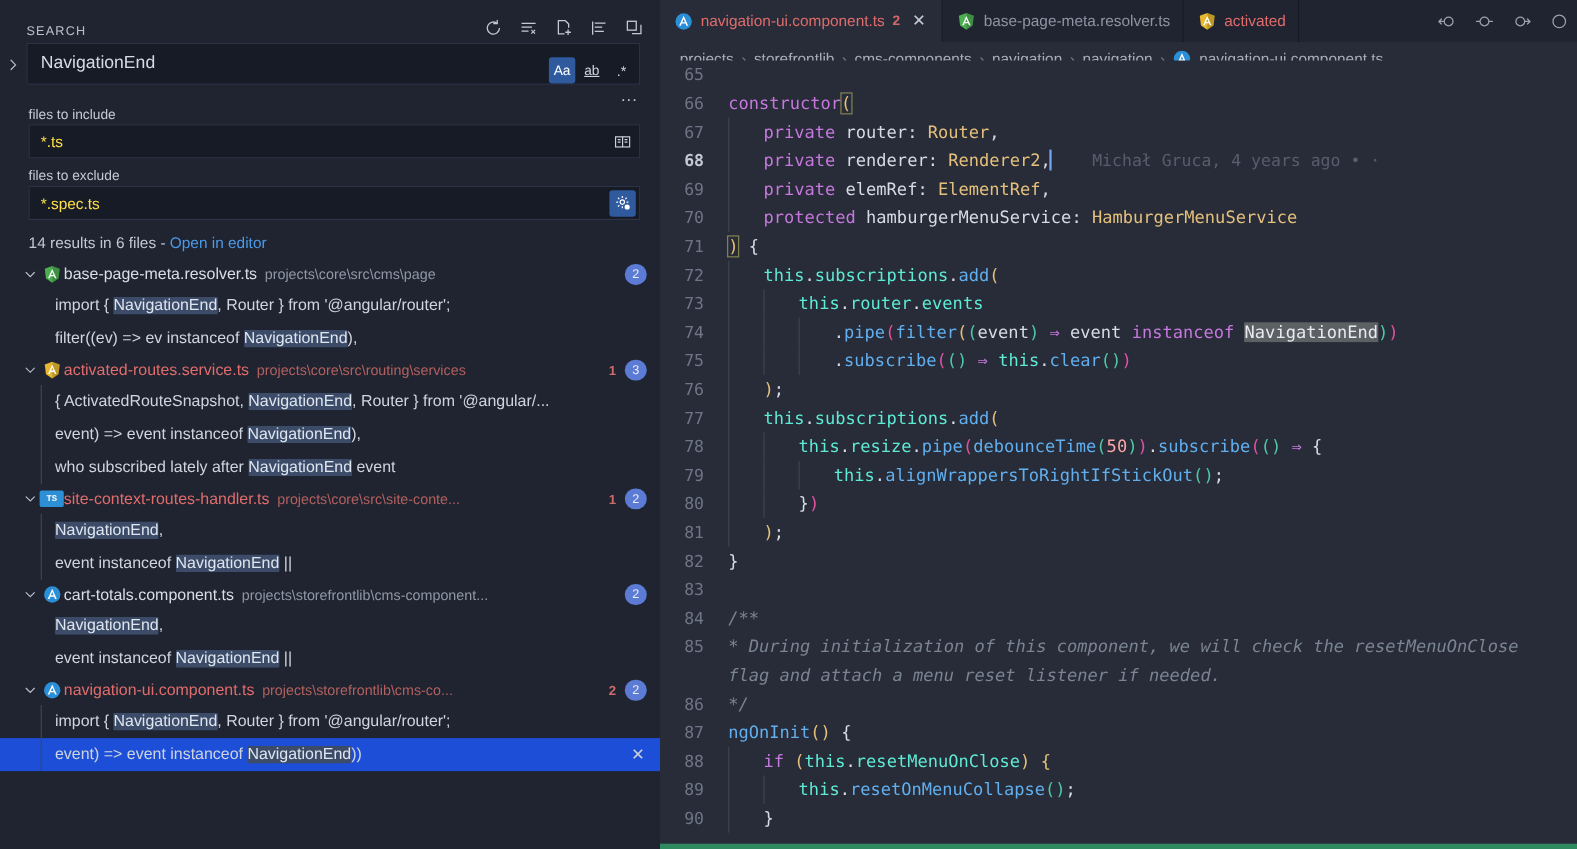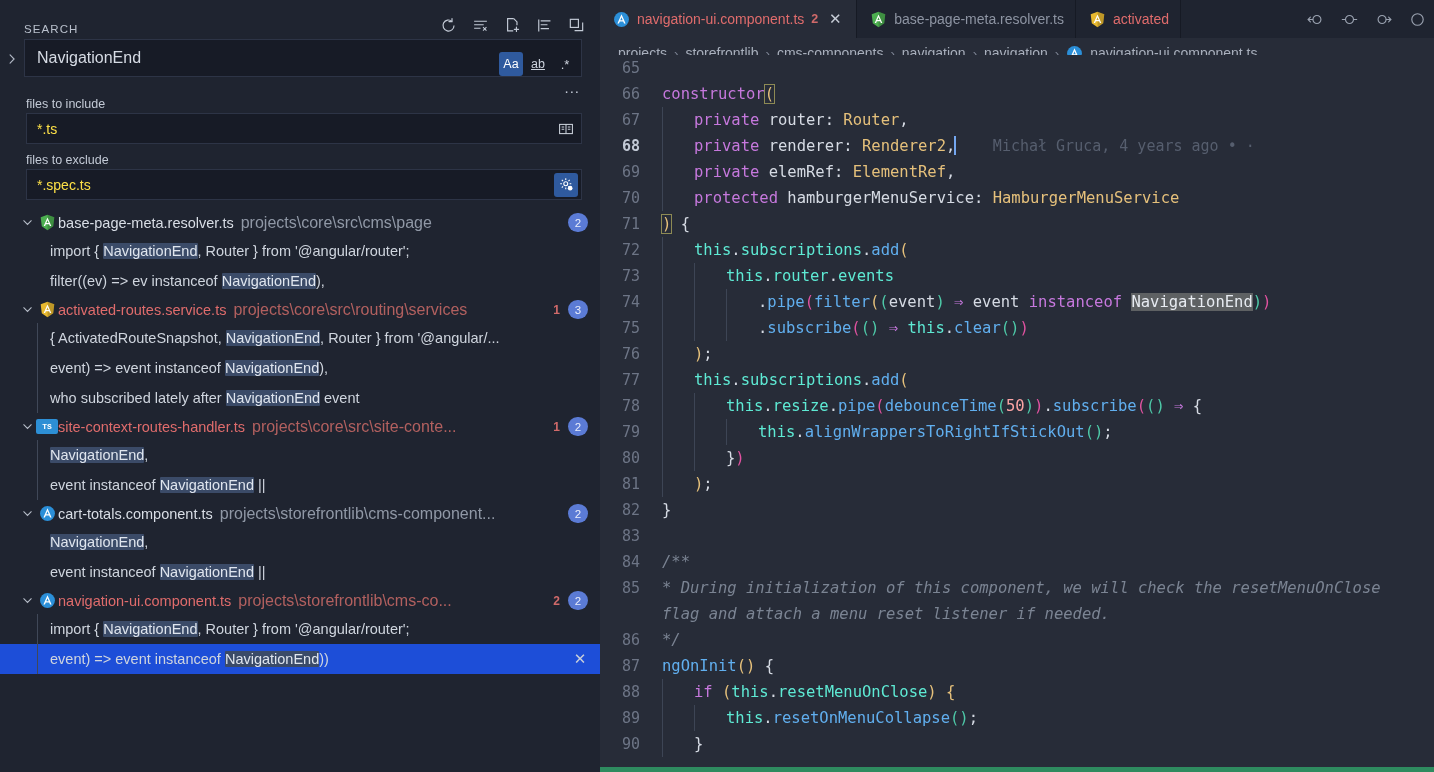--- a/index.html
+++ b/index.html
@@ -126,21 +126,21 @@
   .ts-badge {
     width: 24px; height: 15px; border-radius: 2px;
     background: #2d8fd5; color: #fff;
     font-size: 8px; font-weight: bold;
     display: flex; align-items: center; justify-content: center;
     font-family: Liberation Mono, monospace;
   }
   .fname { font-size: 14.5px; color: #d9dee6; white-space: nowrap; }
   .fname.mod { color: #e06c6c; }
   .fpath {
-    font-size: 16px; color: #9098a6; margin-left: 7px;
+    font-size: 13px; color: #9098a6; margin-left: 7px;
     white-space: nowrap; overflow: hidden; text-overflow: ellipsis;
     flex: 1; min-width: 0;
   }
   .fpath.mod { color: #b2605f; }
   .fcount-mod {
     font-size: 12px; color: #d06a6a; margin: 0 8px; flex: none; font-weight: bold;
   }
   .badge {
     min-width: 20px; height: 19px; border-radius: 10px;
     background: #5b7bd5; color: #e9eefb;
@@ -347,20 +347,23 @@
         <div class="field-btn active">
           <svg width="15" height="15" viewBox="0 0 16 16" fill="none" stroke="currentColor" stroke-width="1.15">
             <circle cx="7.2" cy="7.2" r="2.1"></circle>
             <path d="M7.2 1.3v1.8M7.2 11.3v1.8M1.3 7.2h1.8M11.3 7.2h1.8M3 3l1.3 1.3M10.1 10.1l1.3 1.3M11.4 3l-1.3 1.3M4.3 10.1L3 11.4"></path>
             <circle cx="11.9" cy="11.9" r="2.5" fill="currentColor" stroke="none"></circle>
           </svg>
         </div>
       </div>
     </div>
 
+    <div class="result-summary">
+      <span>14 results in 6 files - </span><a>Open in editor</a>
+    </div>
 
     <div class="results" id="results">
         <div class="file-row">
           <div class="chev">
             <svg width="13" height="13" viewBox="0 0 16 16" fill="none" stroke="currentColor" stroke-width="1.3">
               <path d="M3.4 5.8L8 10.4l4.6-4.6" stroke-linecap="round"></path>
             </svg>
           </div>
           <div class="ficon">
             <svg class="ng-shield" width="17" height="17" viewBox="0 0 24 24">

